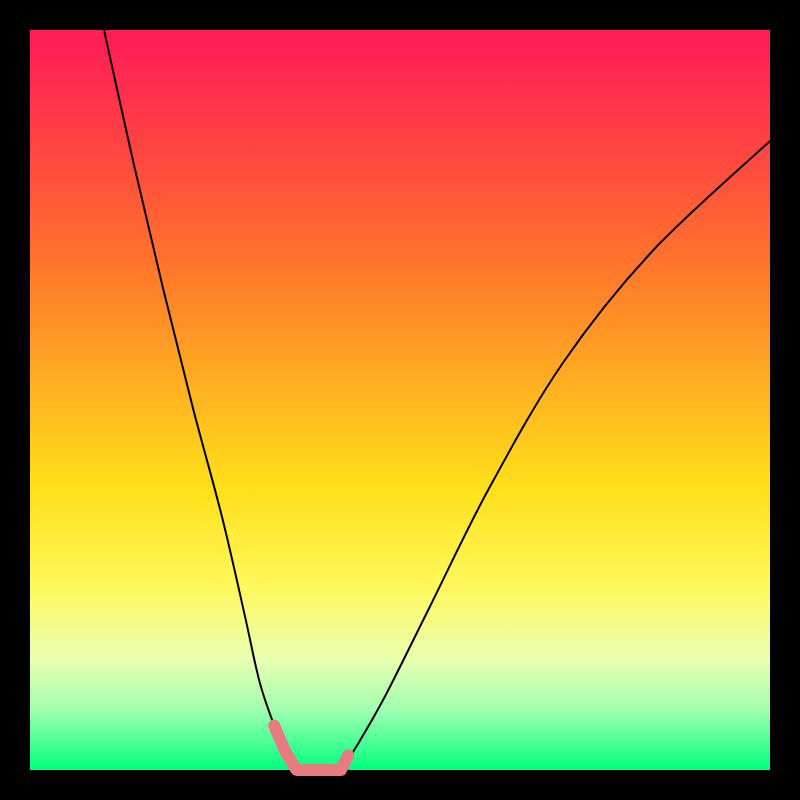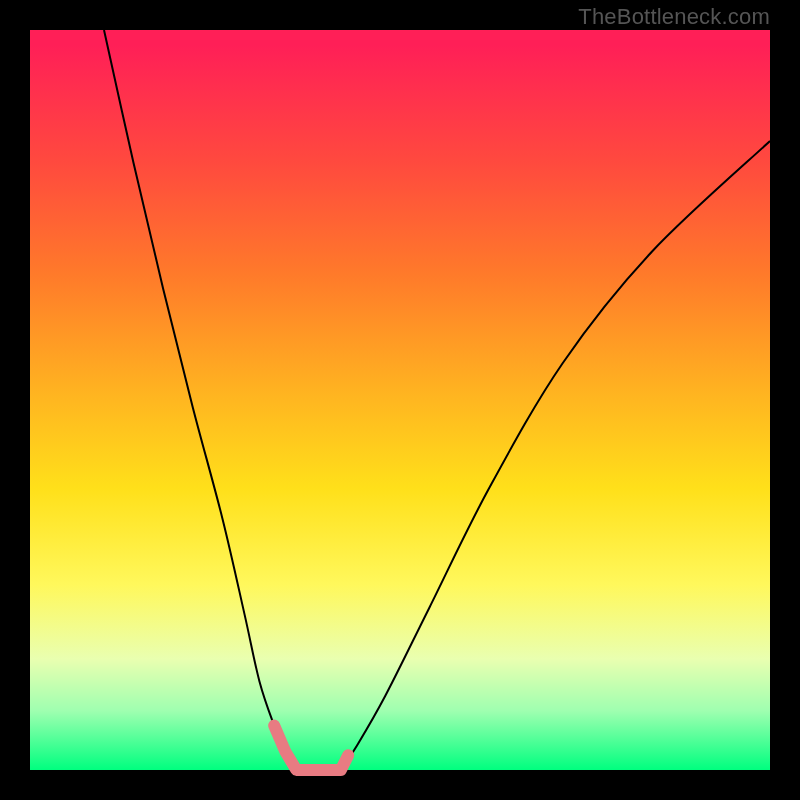--- a/index.html
+++ b/index.html
@@ -65,21 +65,20 @@
     stroke-width: 12;
     stroke-linecap: round;
     stroke-linejoin: round;
   }
 </style>
 </head>
 <body>
 
 <div class="container">
 
-  <div class="watermark">TheBottleneck.com</div>
 
   <div class="plot-area">
     <svg class="curves" viewBox="0 0 740 740" preserveAspectRatio="none">
       <path class="curve" d="M 74 0 C 78.93333333333334 22.200000000000006, 93.73333333333335 90.03333333333339, 103.60000000000001 133.20000000000005 C 113.46666666666667 176.3666666666667, 123.33333333333331 218.3, 133.2 259 C 143.06666666666666 299.7, 152.93333333333334 339.1666666666667, 162.8 377.40000000000003 C 172.66666666666669 415.6333333333334, 183.76666666666668 453.8666666666667, 192.4 488.4 C 201.03333333333333 522.9333333333333, 208.43333333333334 557.4666666666667, 214.6 584.6 C 220.76666666666665 611.7333333333333, 224.46666666666667 632.7, 229.4 651.2 C 234.33333333333334 669.7, 239.88333333333335 683.8833333333333, 244.20000000000002 695.6 C 248.51666666666668 707.3166666666667, 251.6 714.1, 255.29999999999998 721.5 C 259 728.9, 264.54999999999995 736.9166666666666, 266.4 740"></path>
       <path class="curve" d="M 266.4 740 L 281.2 740 L 296 740 L 310.8 740"></path>
       <path class="curve" d="M 310.8 740 C 313.26666666666665 736.3, 318.20000000000005 730.1333333333333, 325.6 717.8 C 333 705.4666666666666, 342.8666666666667 689.4333333333333, 355.2 666 C 367.5333333333333 642.5666666666667, 382.33333333333337 611.7333333333333, 399.6 577.2 C 416.8666666666667 542.6666666666667, 436.6 499.5, 458.8 458.8 C 481 418.1, 505.66666666666663 372.4666666666666, 532.8 332.99999999999994 C 559.9333333333333 293.5333333333333, 587.0666666666667 259, 621.6 222 C 656.1333333333333 185, 720.2666666666667 129.5, 740 111"></path>
       <path class="marker" d="M 244.20000000000002 695.6 L 255.29999999999998 721.5 L 266.4 740 L 281.2 740 L 296 740 L 310.8 740 L 318.2 725.2"></path>
     </svg>
   </div>
 

